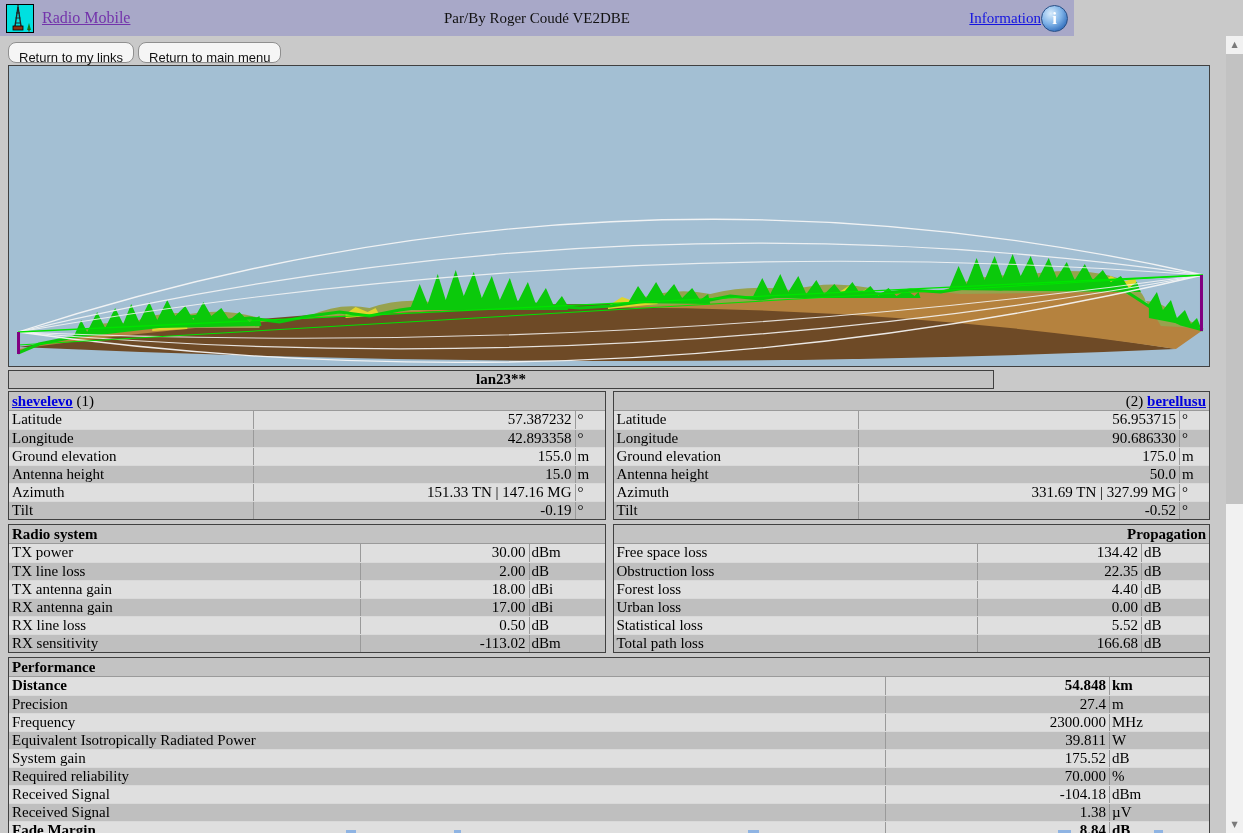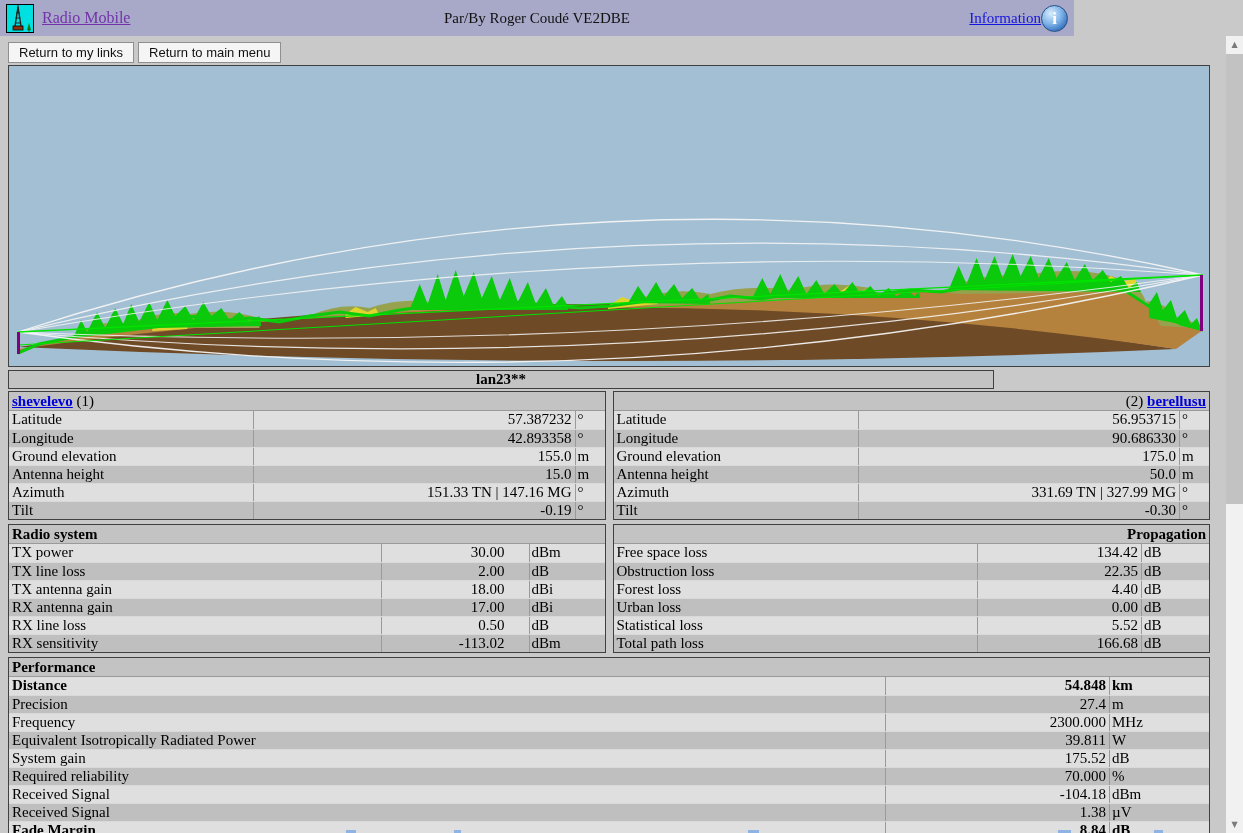--- a/index.html
+++ b/index.html
@@ -32,22 +32,22 @@
     border:1px solid #274f86; color:#fff; font-weight:bold;
     font-size:17px; line-height:25px; text-align:center;
     font-family:"Liberation Serif",serif; cursor:pointer;
   }
   
   .content { position:absolute; top:36px; left:0; width:1226px; bottom:0; }
   .toolbar { padding:6px 0 0 8px; display:flex; gap:4px; }
   .toolbar button {
     font-family:"Liberation Sans","DejaVu Sans",sans-serif;
     font-size:13px; color:#111;
-    background:#f5f5f5; border:1px solid #8f8f8f; border-radius:0;
-    padding:2px 10px; height:21px; cursor:pointer;
+    background:#f5f5f5; border:1px solid #8f8f8f; border-radius:8px;
+    padding:7px 10px; height:21px; cursor:pointer;
   }
   
   .profile-panel {
     margin:2px 0 0 8px; width:1202px; height:302px;
     border:1px solid #404040; background:#a3bfd3;
   }
   .profile-panel svg { display:block; width:100%; height:100%; }
   
   .link-title {
     margin:3px 0 0 8px; width:986px; height:19px;
@@ -68,21 +68,21 @@
   .kv-row { display:grid; height:18px; line-height:17px; }
   .kv-rows .kv-row:nth-child(odd)  { background:#dfdfdf; }
   .kv-rows .kv-row:nth-child(even) { background:#bfbfbf; }
   .kv-rows .kv-row + .kv-row { border-top:1px solid #d9d9d9; }
   .kv-row.bold { font-weight:bold; }
   .cell { overflow:hidden; white-space:nowrap; }
   .cell.label { padding-left:3px; }
   .cell.value { text-align:right; padding-right:3px; border-left:1px solid #9a9a9a; }
   .cell.unit  { padding-left:2px;  border-left:1px solid #9a9a9a; }
   .site-tbl  .kv-row { grid-template-columns: 41% 1fr 30px; }
-  .radio-tbl .kv-row { grid-template-columns: 59% 1fr 76px; gap: 21px; }
+  .radio-tbl .kv-row { grid-template-columns: 59% 1fr 76px; }
   .prop-tbl  .kv-row { grid-template-columns: 61% 1fr 68px; }
   .perf-wrap { margin:2px 0 0 8px; width:1202px; }
   .perf-tbl  .kv-row { grid-template-columns: 73% 1fr 100px; }
   
   .cutoff { position:absolute; left:8px; bottom:0; width:1202px; height:3px; }
   .cutoff span { position:absolute; bottom:0; height:3px; background:#8fb4e3; }
   
   .scrollbar {
     position:absolute; top:36px; right:0; bottom:0; width:17px;
     background:#f1f1f1; z-index:6;
@@ -242,21 +242,21 @@
             <div class="cell value">50.0</div>
             <div class="cell unit">m</div>
           </div>
           <div class="kv-row">
             <div class="cell label">Azimuth</div>
             <div class="cell value">331.69 TN | 327.99 MG</div>
             <div class="cell unit">°</div>
           </div>
           <div class="kv-row">
             <div class="cell label">Tilt</div>
-            <div class="cell value">-0.30</div>
+            <div class="cell value">-0.52</div>
             <div class="cell unit">°</div>
           </div>
         </div>
     </div>
   </div>
 
   <div class="pair-row">
     <div class="tbl radio-tbl">
       <div class="tbl-head bold">Radio system</div>
       <div class="kv-rows">

